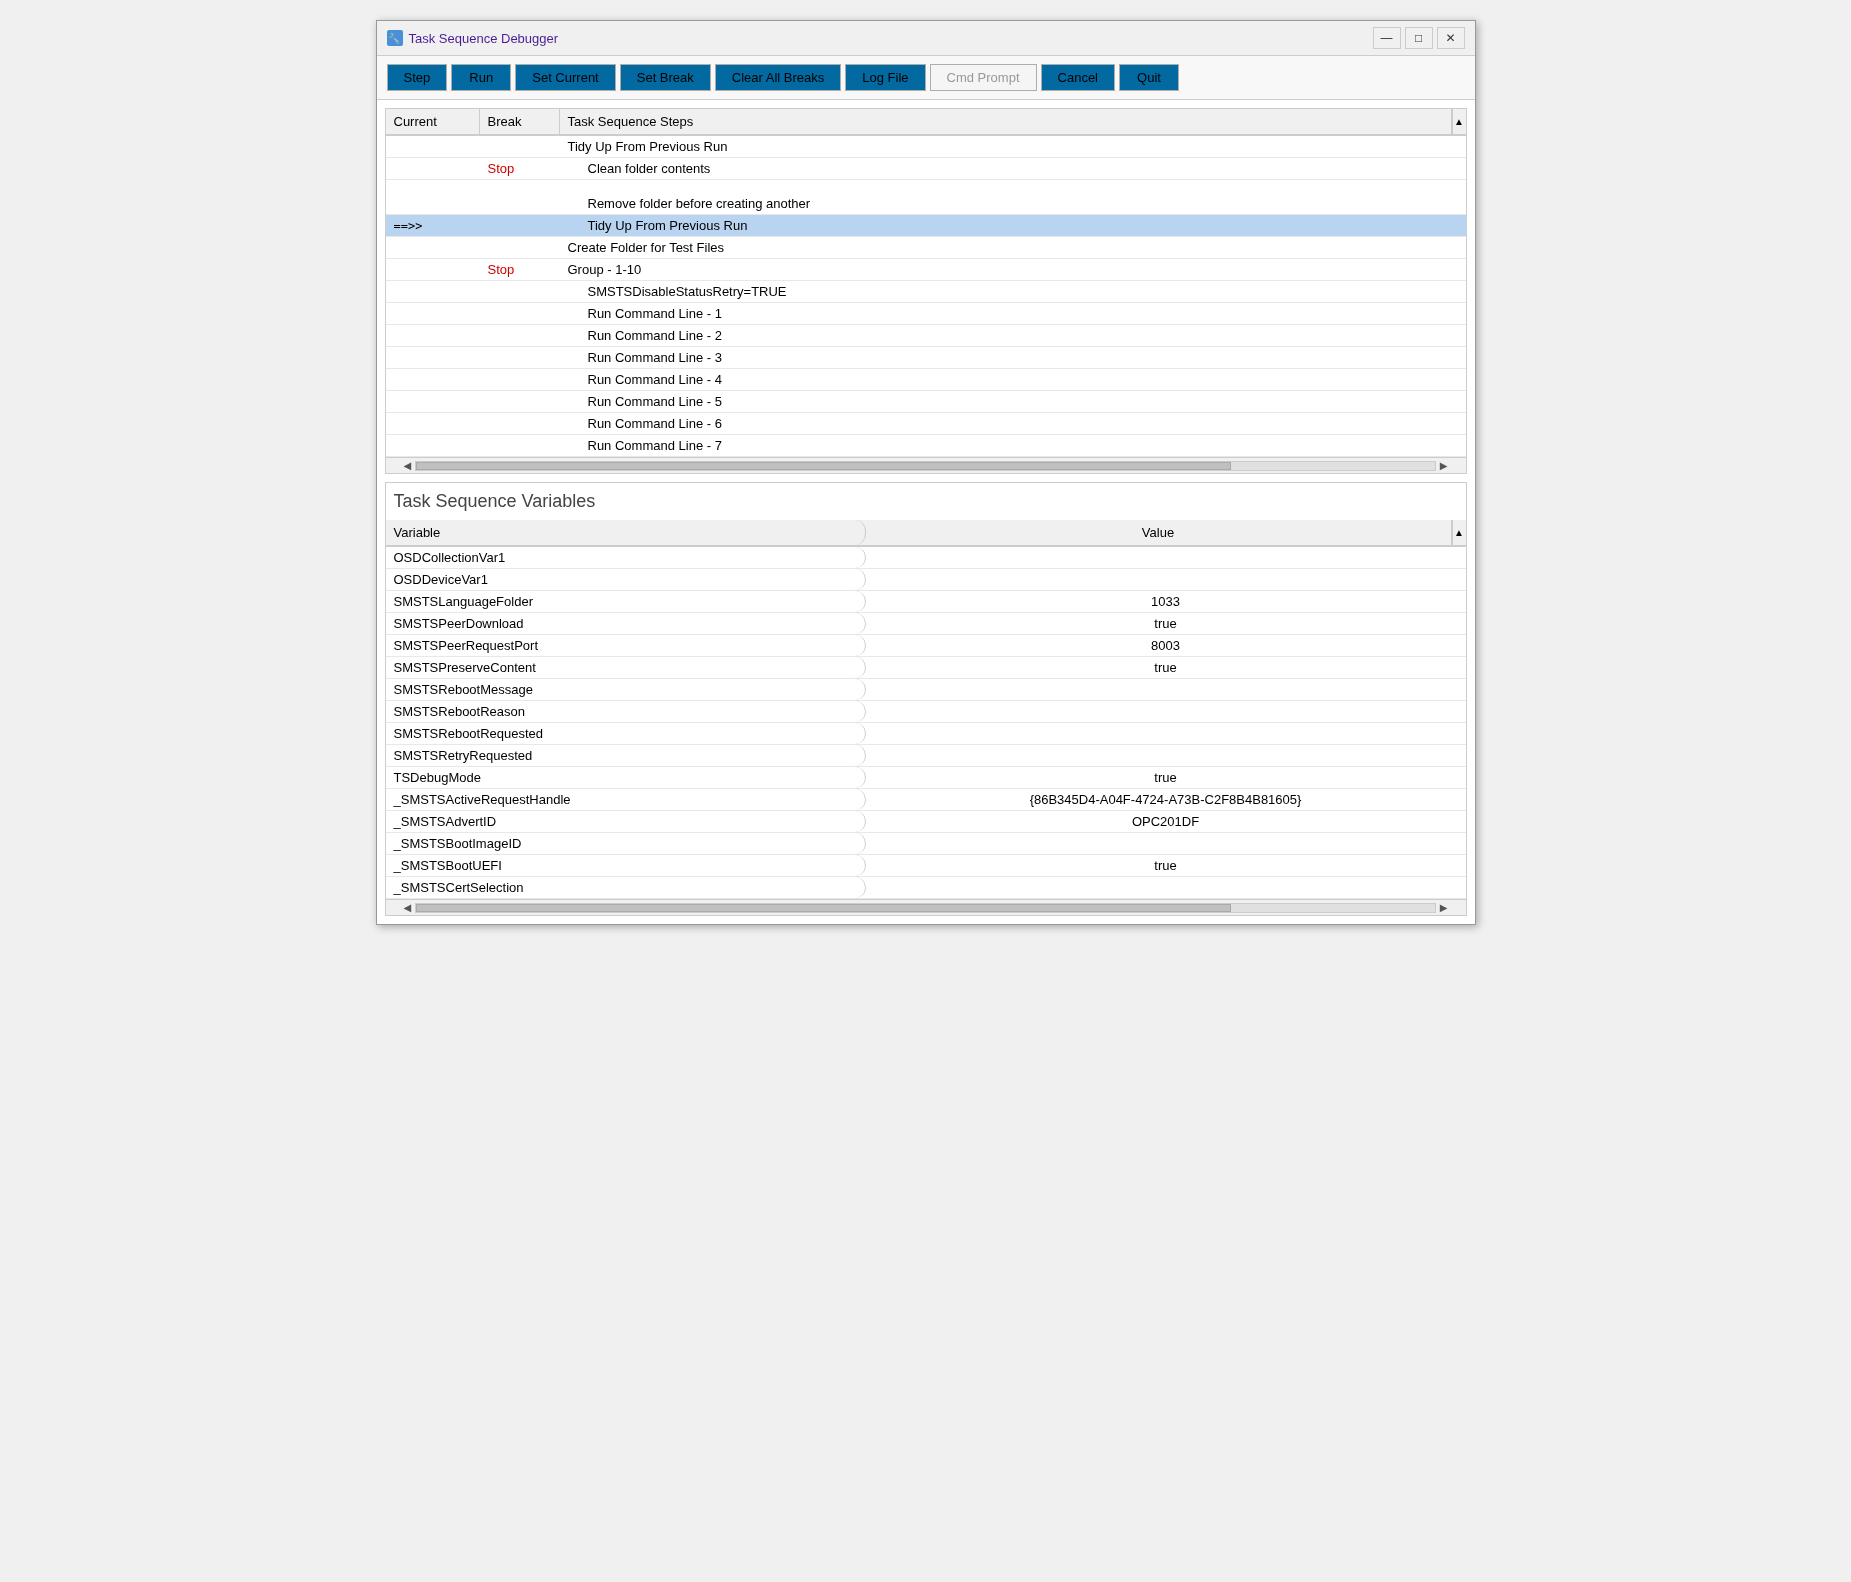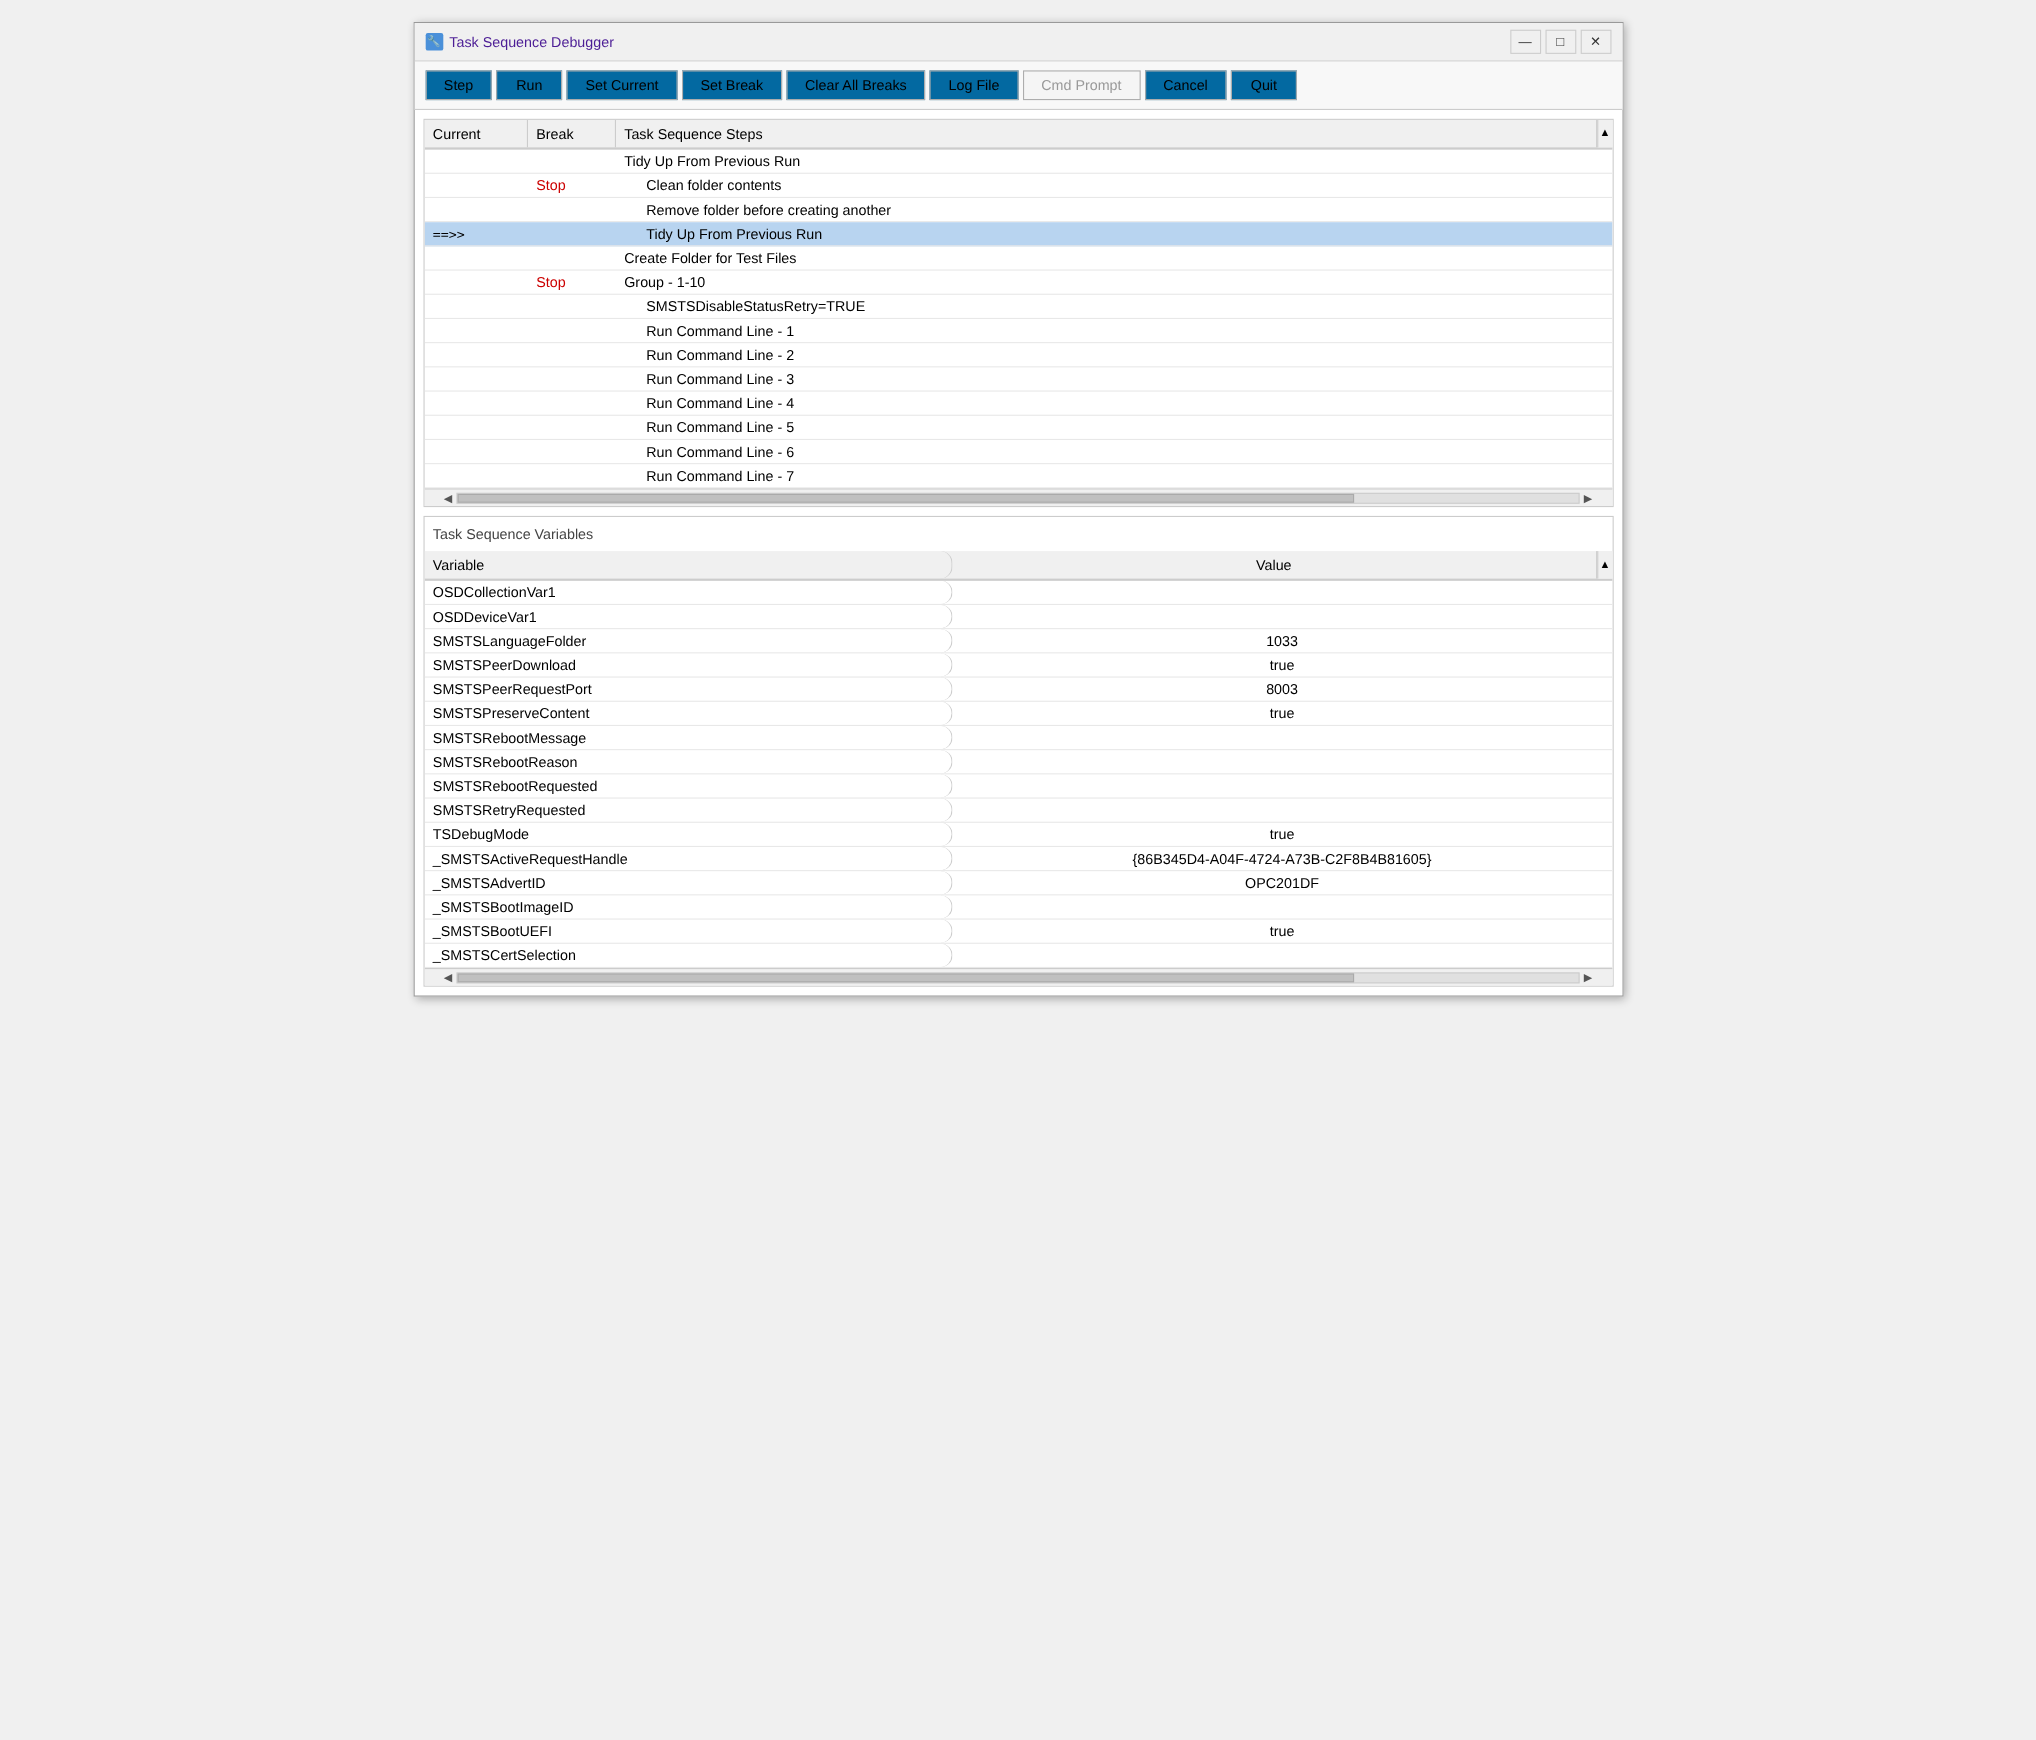--- a/index.html
+++ b/index.html
@@ -170,21 +170,21 @@
       cursor: pointer;
       padding: 0 4px;
     }
     
     .variables-section {
       margin: 4px 8px 8px 8px;
       border: 1px solid #ccc;
     }
     .variables-title {
       padding: 8px;
-      font-size: 13px;
+      font-size: 18px;
       color: #444;
     }
     .variables-grid-body {
       overflow-y: auto;
       max-height: 380px;
     }
   </style>
 </head>
 <body>
 
@@ -229,21 +229,21 @@
             <div class="grid-cell col-steps" style="padding-left: 8px;">Tidy Up From Previous Run</div>
           </div>
           <div class="grid-row">
             <div class="grid-cell col-current current-arrow"></div>
             <div class="grid-cell col-break break-stop">Stop</div>
             <div class="grid-cell col-steps" style="padding-left: 28px;">Clean folder contents</div>
           </div>
           <div class="grid-row">
             <div class="grid-cell col-current current-arrow"></div>
             <div class="grid-cell col-break"></div>
-            <div class="grid-cell col-steps" style="padding-left: 28px;">Remove folder before creating another</div>
+            <div class="grid-cell col-steps" style="padding-left: 28px; margin-top: 13px;">Remove folder before creating another</div>
           </div>
           <div class="grid-row highlighted">
             <div class="grid-cell col-current current-arrow">==&gt;&gt;</div>
             <div class="grid-cell col-break"></div>
             <div class="grid-cell col-steps" style="padding-left: 28px;">Tidy Up From Previous Run</div>
           </div>
           <div class="grid-row">
             <div class="grid-cell col-current current-arrow"></div>
             <div class="grid-cell col-break"></div>
             <div class="grid-cell col-steps" style="padding-left: 8px;">Create Folder for Test Files</div>

